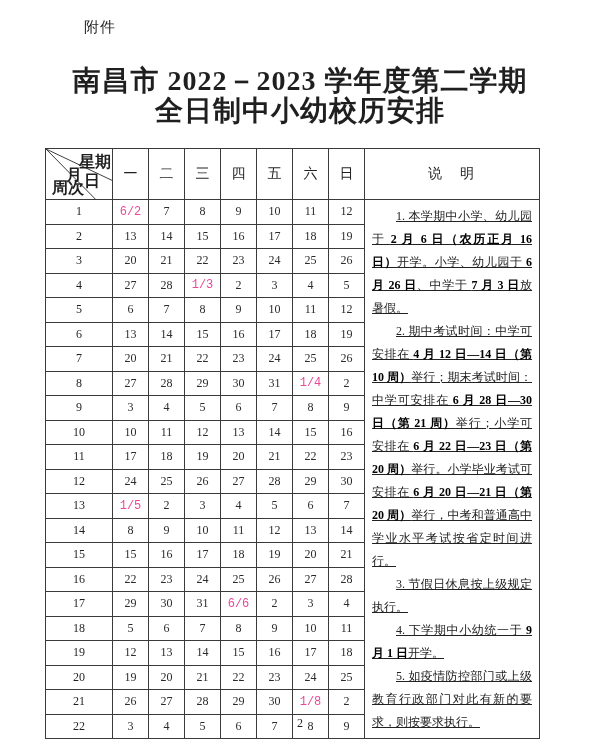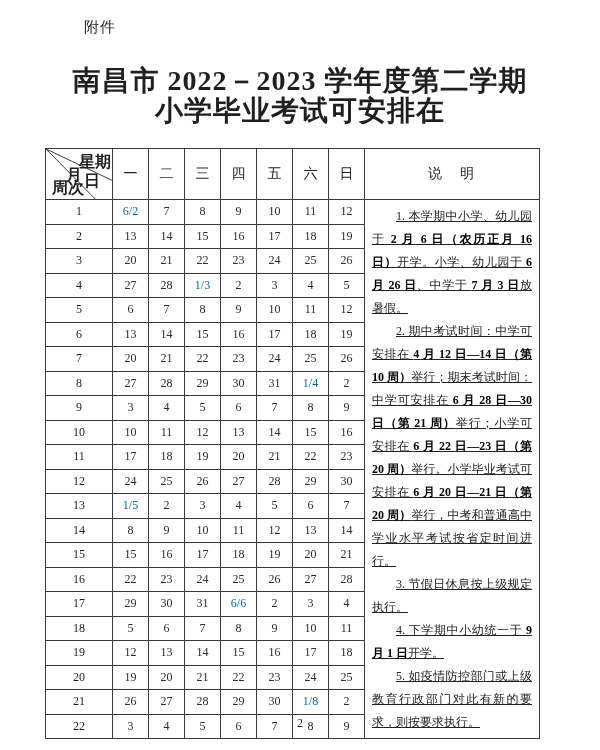--- a/index.html
+++ b/index.html
@@ -33,21 +33,21 @@
     font-weight: normal;
   }
   thead tr { height: 51px; }
   tbody tr { height: 23px; }
 
   .day-header { font-size: 14px; }
   .notes-header { font-size: 14px; font-weight: bold; letter-spacing: 2px; border-radius: 9px; }
 
   .week-num { font-size: 12px; font-weight: bold; }
   .date-cell { font-size: 12px; color: #2b2b2b; }
-  .month-start { font-weight: bold; color: #0369a1; }
+  .month-start { font-weight: bold; color: #ec4899; font-family: Liberation Mono, monospace; }
 
   .corner { position: relative; padding: 0; }
   .corner svg { position: absolute; left: 0; top: 0; width: 100%; height: 100%; display: block; }
   .corner span { position: absolute; font-size: 16px; font-weight: bold; line-height: 12px; white-space: nowrap; text-align: center; }
   .c-week  { left: 33px; top: 7px; }
   .c-month { left: 20px; top: 20px; }
   .c-day   { left: 38px; top: 26px; }
   .c-row   { left: 6px;  top: 33px; font-family: Liberation Serif, serif; }
 
   .notes-cell { vertical-align: top; }
@@ -65,21 +65,21 @@
 </style>
 </head>
 <body>
 
 <div class="page">
 
   <div class="attachment">附件</div>
 
   <div class="title">
     <span>南昌市 2022－2023 学年度第二学期</span><br>
-    <span>小学毕业考试可安排在</span>
+    <span>全日制中小幼校历安排</span>
   </div>
 
   <table class="calendar">
     <colgroup>
       <col style="width:67px">
       <col style="width:36px">
         <col style="width:36px">
         <col style="width:36px">
       <col style="width:36px">
         <col style="width:36px">

